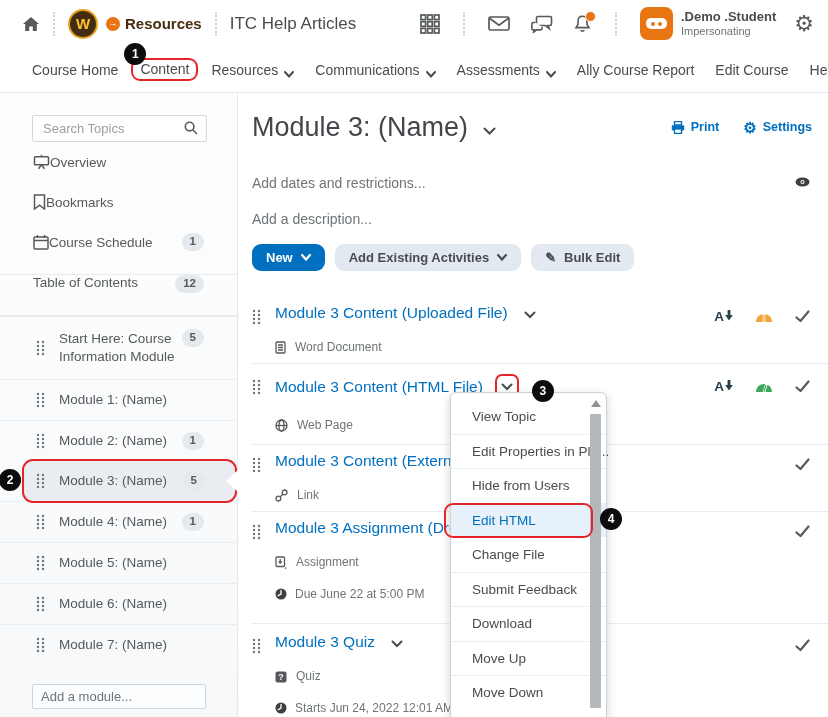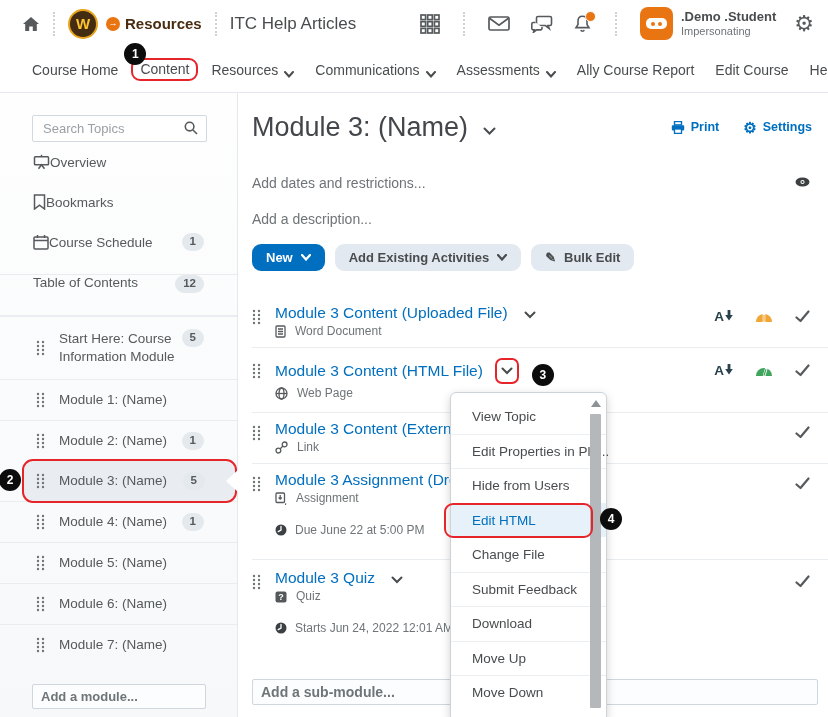--- a/index.html
+++ b/index.html
@@ -57,21 +57,21 @@
   .srow.tall{height:62px;}
   .drag{flex:none;color:#6e7477;}
   .srow-label{margin-left:14px;line-height:1.35;max-width:128px;}
   .srow.selected{height:40px;margin-left:24px;margin-right:2px;padding-left:12px;background:#e9edf2;border-radius:10px;border-top:none;}
   .sel-frame{position:absolute;inset:-2px;border:2.5px solid #e6252b;border-radius:11px;pointer-events:none;z-index:1;}
   .srow.selected::after{content:"";position:absolute;right:-3px;top:50%;transform:translateY(-50%);
         border-top:11px solid transparent;border-bottom:11px solid transparent;border-right:12px solid #fff;z-index:3;}
   .srow.selected .pill{margin-right:30px;}
   .add-module-wrap{margin:19px 31px 0 32px;}
   .ghost-input{width:100%;height:25px;box-sizing:border-box;border:1px solid #cfd6dd;border-radius:2px;background:#fcfdfe;
-               padding:0 8px;font-size:13px;color:#6e7477;font-family:"Liberation Sans",sans-serif;outline:none;font-weight:bold;}
+               padding:0 8px;font-size:13px;color:#6e7477;font-family:"Liberation Sans",sans-serif;outline:none;}
   .ghost-input::placeholder{color:#6e7477;}
 
   
   .main{position:absolute;left:239px;top:93px;right:0;bottom:0;padding-left:13px;box-sizing:border-box;}
   .page-head{display:flex;align-items:center;margin-top:17px;padding-right:16px;}
   .page-title{font-size:27px;line-height:34px;color:#43464a;font-weight:400;}
   .title-chev{margin-left:15px;margin-top:8px;}
   .head-actions{margin-left:auto;display:flex;align-items:center;gap:24px;}
   .blue-action{display:flex;align-items:center;gap:6px;color:#006fbf;font-size:12.5px;font-weight:700;}
   .gear-small{font-size:15px;line-height:1;color:#006fbf;}
@@ -86,21 +86,21 @@
   .pencil{font-size:13px;line-height:1;}
 
   .items{margin-top:26px;}
   .item{display:flex;align-items:flex-start;border-bottom:1px solid #e9edf0;padding:7px 18px 8px 0;}
   .item.last{border-bottom:none;}
   .item .drag{margin-top:5px;}
   .item-body{margin-left:14px;flex:1;min-width:0;}
   .item-title-row{display:flex;align-items:center;}
   .item-title{font-size:15.5px;color:#006fbf;line-height:18px;}
   .item-chev{margin-left:16px;margin-top:3px;}
-  .item-sub{display:flex;align-items:center;gap:9px;margin-top:2px;font-size:12px;color:#6e7477;line-height:15px;}
+  .item-sub{display:flex;align-items:center;gap:9px;margin-top:18px;font-size:12px;color:#6e7477;line-height:15px;}
   .item-sub .ticon{color:#565a5c;}
   .item-date{display:flex;align-items:center;gap:8px;margin-top:17px;font-size:12px;color:#6e7477;}
   .date-end{margin-left:14px;}
   .item-flags{display:flex;align-items:center;gap:22px;margin-top:6px;}
   .ally-a{display:flex;align-items:flex-start;gap:1px;color:#29414d;font-weight:700;font-size:13.5px;line-height:13px;}
   .chev-frame{position:relative;display:inline-flex;align-items:center;justify-content:center;width:24px;height:26px;
               border:2.5px solid #e6252b;border-radius:7px;margin-left:12px;box-sizing:border-box;}
   .add-sub-wrap{margin:36px 10px 0 0;}
 
   

